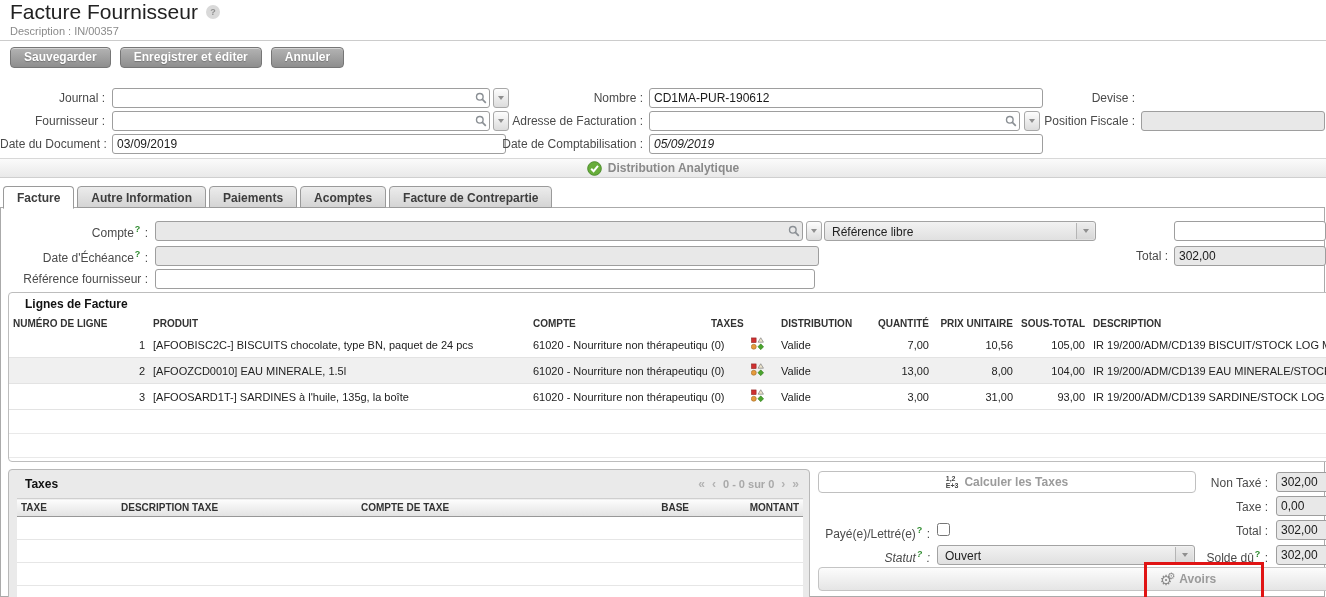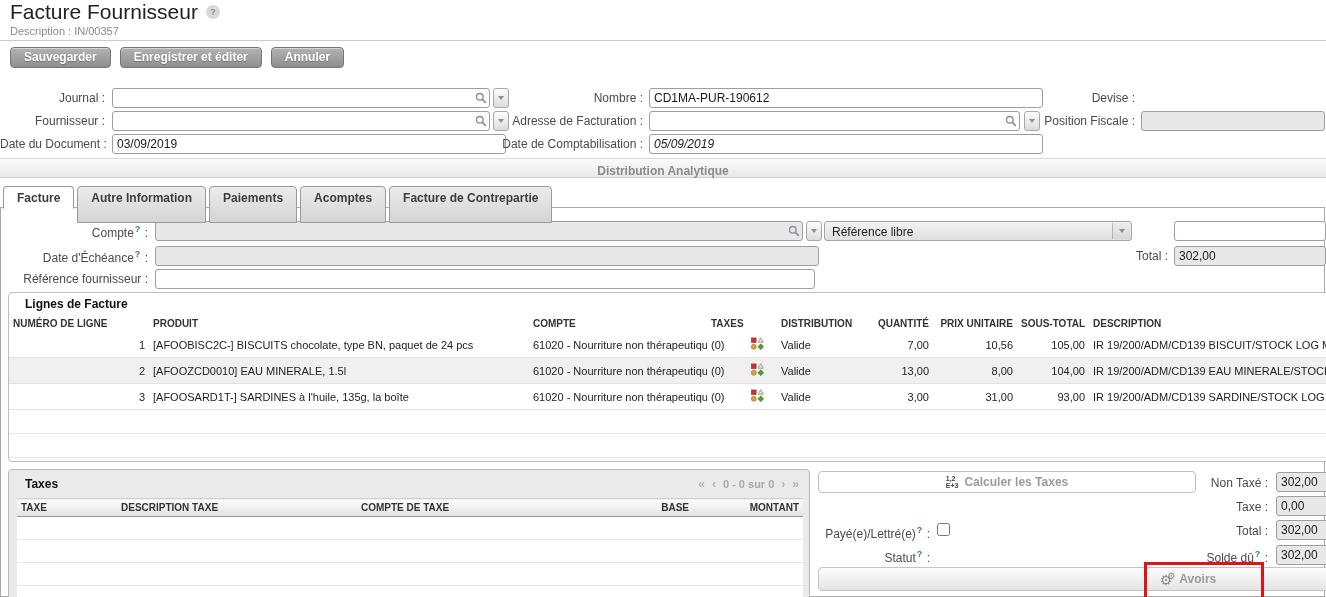--- a/index.html
+++ b/index.html
@@ -35,26 +35,26 @@
          border-top:4px solid #8f8f8f;}
   .select{position:absolute;box-sizing:border-box;border:1px solid #a3a3a3;border-radius:3px;
           background:linear-gradient(#f2f2f2,#e0e0e0);height:20px;line-height:16px;padding:2px 22px 2px 7px;
           font-size:12px;color:#222;overflow:hidden;white-space:nowrap;cursor:pointer;}
   .sel-arrow{position:absolute;right:1px;top:1px;bottom:1px;width:17px;border-left:1px solid #b5b5b5;
              background:linear-gradient(#ececec,#d7d7d7);display:flex;align-items:center;justify-content:center;}
 
   
   .dist-bar{position:absolute;left:0;top:158px;width:1326px;height:20px;box-sizing:border-box;
             background:linear-gradient(#fbfbfb,#e9e9e9);border-top:1px solid #d8d8d8;border-bottom:1px solid #cfcfcf;
-            display:flex;align-items:center;justify-content:center;gap:6px;cursor:pointer;flex-direction:column;}
+            display:flex;align-items:center;justify-content:center;gap:6px;cursor:pointer;}
   .dist-bar span{font-weight:bold;color:#8a8a8a;font-size:12px;}
 
   
   .tabs{position:absolute;left:3px;top:186px;display:flex;z-index:3;}
-  .tab{box-sizing:border-box;height:37px;padding:4px 13px 0;margin-right:3px;font-size:12px;font-weight:bold;
+  .tab{box-sizing:border-box;height:22px;padding:4px 13px 0;margin-right:3px;font-size:12px;font-weight:bold;
        color:#3d3d3d;background:linear-gradient(#ececec,#d4d4d4);border:1px solid #9a9a9a;
        border-radius:4px 4px 0 0;cursor:pointer;white-space:nowrap;}
   .tab.active{background:#fff;border-bottom:1px solid #fff;height:23px;}
 
   .panel{position:absolute;left:0;top:207px;width:1325px;height:390px;border:1px solid #aaa;
          box-sizing:border-box;background:#fff;}
 
   
   .lines-box{position:absolute;left:8px;top:292px;width:1322px;height:170px;box-sizing:border-box;
              border:1px solid #bdbdbd;border-radius:4px;background:#fff;overflow:hidden;}
@@ -190,21 +190,21 @@
     
     <span class="mag"><svg width="12" height="12" viewBox="0 0 12 12">
           <circle cx="4.8" cy="4.8" r="3.3" fill="none" stroke="#8a8f94" stroke-width="1.4"></circle>
           <line x1="7.4" y1="7.4" x2="10.8" y2="10.8" stroke="#8a8f94" stroke-width="1.7"></line>
         </svg></span>
   </div>
   <div class="drop-btn" style="left:806px;top:221px;">
       <span class="caret"></span>
     </div>
 
-  <div class="select" style="left:824px;top:221px;width:308px;">
+  <div class="select" style="left:824px;top:221px;width:272px;">
     <span>Référence libre</span>
     <span class="sel-arrow">
         <span class="caret"></span>
       </span>
   </div>
   <div class="inp" style="left:1174px;top:221px;width:152px;"></div>
 
   <div class="lbl" style="left:0;top:249px;width:148px;"><span>Date d'Échéance</span><sup class="q">?</sup><span> :</span></div>
   <div class="inp ro" style="left:155px;top:246px;width:664px;"></div>
 
@@ -363,21 +363,27 @@
 
   <div class="lbl" style="left:1100px;top:500px;width:168px;">Taxe :</div>
   <div class="inp ro" style="left:1276px;top:496px;width:60px;">0,00</div>
 
   <div class="lbl" style="left:700px;top:525px;width:230px;"><span>Payé(e)/Lettré(e)</span><sup class="q">?</sup><span> :</span></div>
   <input type="checkbox" class="chk" style="left: 937px; top: 523px;">
 
   <div class="lbl" style="left:1100px;top:524px;width:168px;">Total :</div>
   <div class="inp ro" style="left:1276px;top:520px;width:60px;">302,00</div>
 
-  <div class="lbl" style="left:730px;top:549px;width:200px;"><span>Statut</span><sup class="q">?</sup><span> :</span></div>
+  <div class="lbl" style="left:730px;top:549px;width:200px;font-style:italic;"><span>Statut</span><sup class="q">?</sup><span> :</span></div>
+  <div class="select" style="left:937px;top:545px;width:258px;">
+    <span>Ouvert</span>
+    <span class="sel-arrow">
+        <span class="caret"></span>
+      </span>
+  </div>
 
   <div class="lbl" style="left:1100px;top:549px;width:168px;"><span>Solde dû</span><sup class="q">?</sup><span> :</span></div>
   <div class="inp ro" style="left:1276px;top:545px;width:60px;">302,00</div>
 
   <div class="avoirs-bar">
     <span><span class="gear-big">⚙</span><span class="gear-small">⚙</span></span>
     <span class="txt">Avoirs</span>
   </div>
   <div class="red-rect"></div>
 

